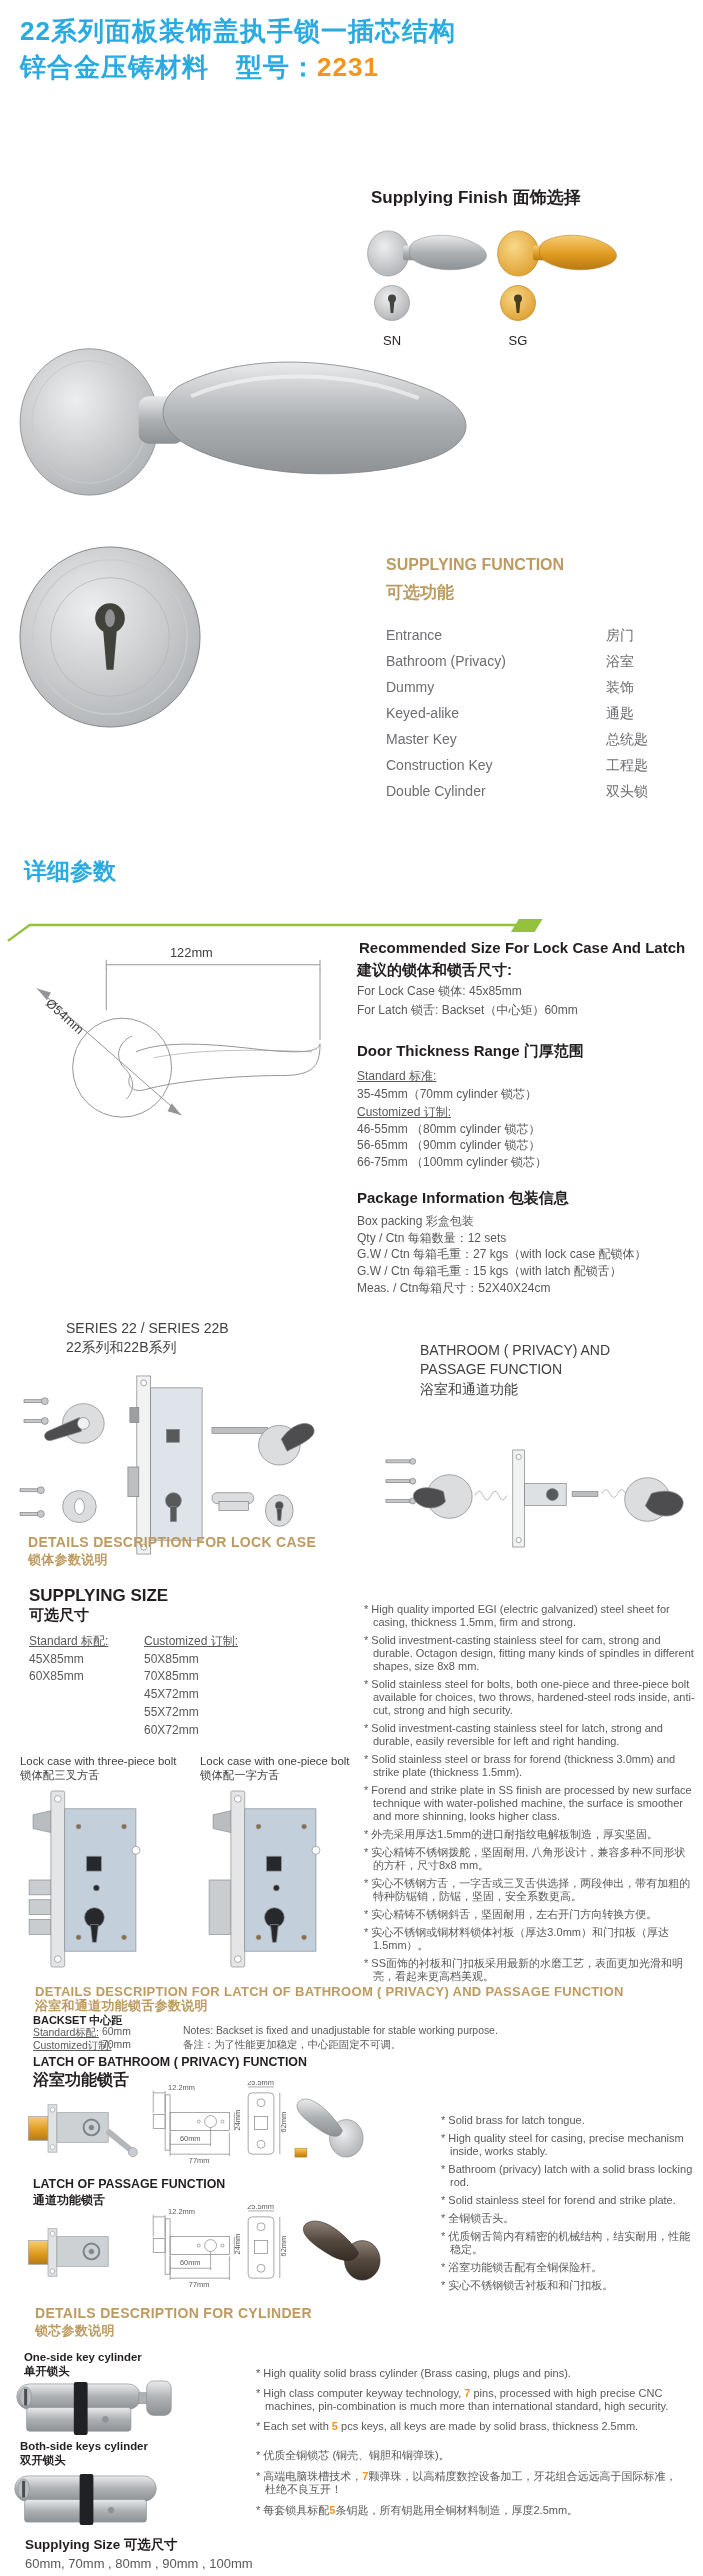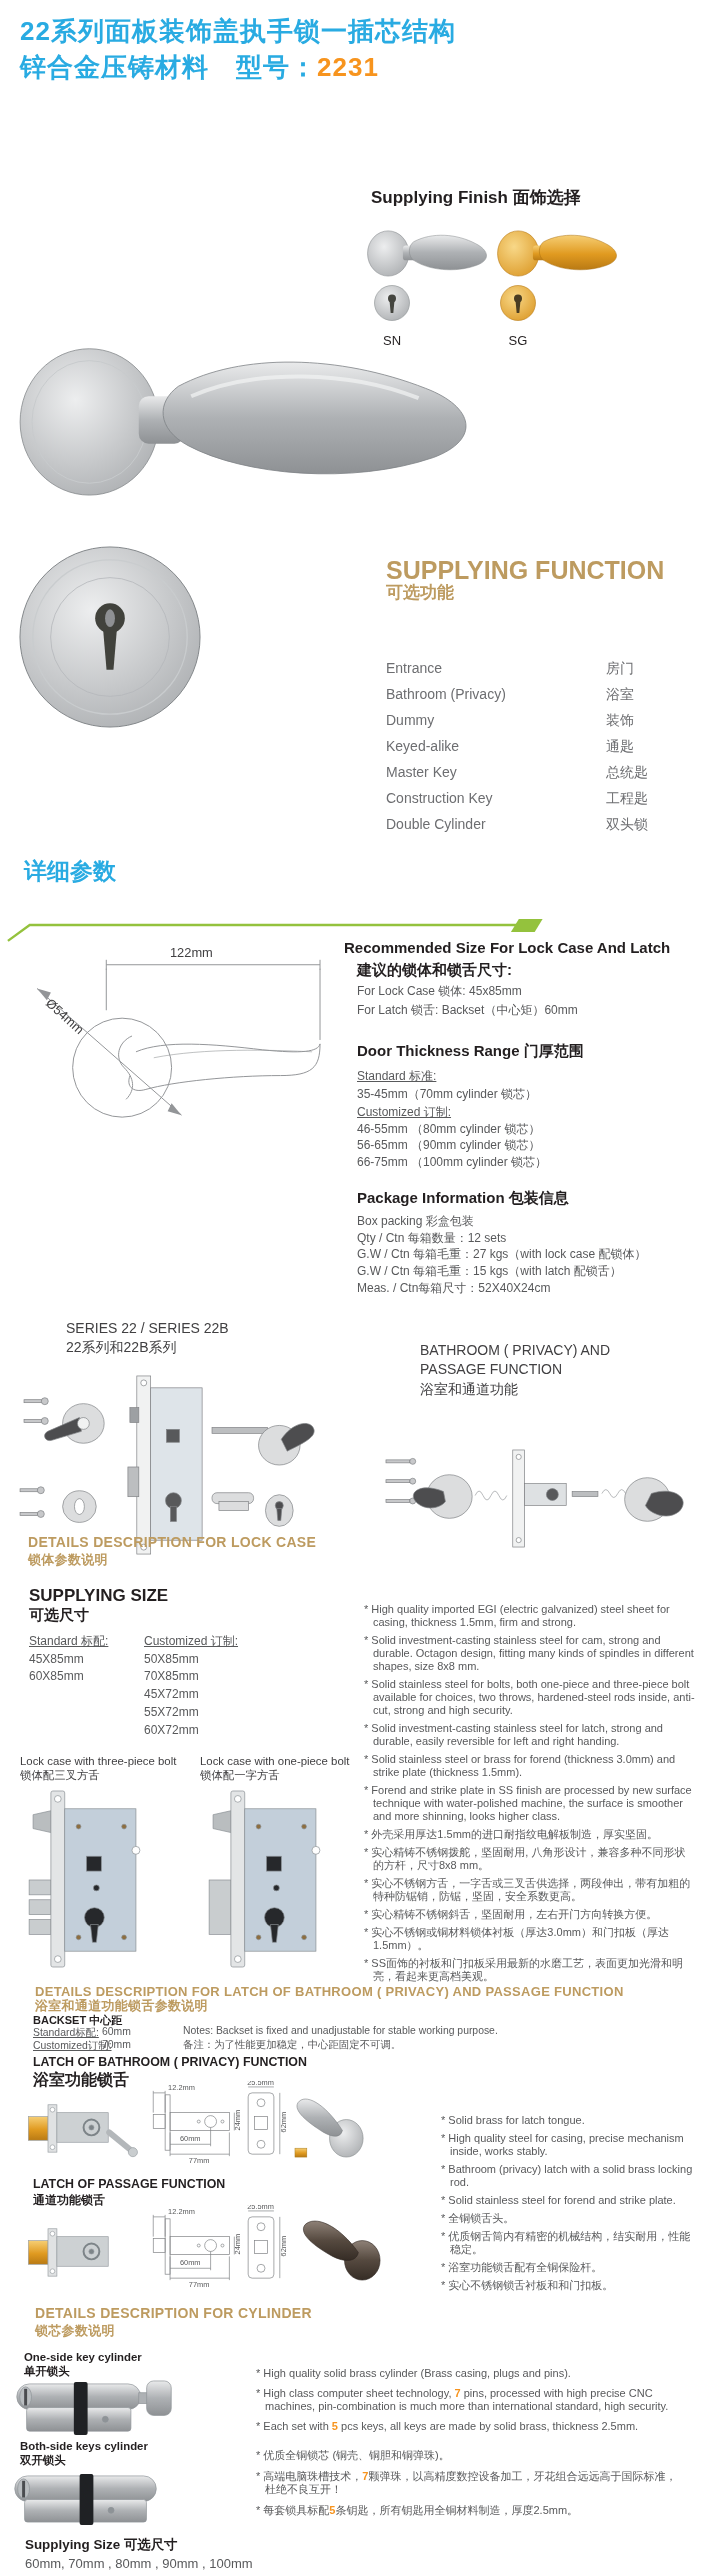--- a/index.html
+++ b/index.html
@@ -85,23 +85,23 @@
   <div class="abs blk" style="left:499px;top:333px;width:38px;text-align:center;font-size:13px;">SG</div>
 
   <svg class="abs" style="left:8px;top:327px;" width="485" height="176" viewBox="0 0 490 178">
     <ellipse cx="82" cy="96" rx="70" ry="74" fill="url(#nikr)" stroke="#85898C" stroke-width=".8"></ellipse>
     <ellipse cx="82" cy="96" rx="58" ry="62" fill="none" stroke="#C7CACC" stroke-width="1"></ellipse>
     <rect x="132" y="70" width="46" height="48" rx="10" fill="url(#nik)"></rect>
     <path d="M172 60 C235 26 335 28 422 62 C472 81 478 114 430 132 C348 160 238 150 182 120 C150 103 150 76 172 60 Z" fill="url(#nik)" stroke="#7E8285" stroke-width=".8"></path>
     <path d="M185 70 C250 42 345 44 415 72" fill="none" stroke="#F2F3F4" stroke-width="4" opacity=".7"></path>
   </svg>
 
-  <div class="abs b gold" style="left:386px;top:556px;font-size:25px;">SUPPLYING FUNCTION</div>
+  <div class="abs b gold" style="left:386px;top:556px;font-size:16px;">SUPPLYING FUNCTION</div>
   <div class="abs b gold" style="left:386px;top:581px;font-size:17px;">可选功能</div>
-  <div class="abs" style="left:386px;top:627px;width:297px;margin-top:33px;">
+  <div class="abs" style="left:386px;top:627px;width:297px;">
     <div class="fn-row"><span style="display:inline-block;width:220px;">Entrance</span><span>房门</span></div>
     <div class="fn-row"><span style="display:inline-block;width:220px;">Bathroom (Privacy)</span><span>浴室</span></div>
     <div class="fn-row"><span style="display:inline-block;width:220px;">Dummy</span><span>装饰</span></div>
     <div class="fn-row"><span style="display:inline-block;width:220px;">Keyed-alike</span><span>通匙</span></div>
     <div class="fn-row"><span style="display:inline-block;width:220px;">Master Key</span><span>总统匙</span></div>
     <div class="fn-row"><span style="display:inline-block;width:220px;">Construction Key</span><span>工程匙</span></div>
     <div class="fn-row"><span style="display:inline-block;width:220px;">Double Cylinder</span><span>双头锁</span></div>
   </div>
 
   <svg class="abs" style="left:16px;top:543px;" width="188" height="188" viewBox="0 0 190 190">
@@ -131,21 +131,21 @@
       <path d="M122 112 C150 100 200 104 250 110 C290 114 306 112 308 104 C308 128 300 136 268 136 C220 136 160 142 132 150 C118 154 112 146 116 136"></path>
       <path d="M140 118 C190 108 260 110 300 112" stroke-width=".6"></path>
       <line x1="22" y1="48" x2="168" y2="176"></line>
       <polygon points="158,164 168,176 154,172" fill="#939598" stroke="none"></polygon>
       <polygon points="32,60 22,48 36,52" fill="#939598" stroke="none"></polygon>
     </g>
     <text x="178" y="16" font-size="13" fill="#414042" text-anchor="middle">122mm</text>
     <text x="30" y="64" font-size="13" fill="#414042" transform="rotate(42 30 64)">Ø54mm</text>
   </svg>
 
-  <div class="abs sec-h" style="left:344px;top:939px;width:342px;">Recommended Size For Lock Case And Latch</div>
+  <div class="abs sec-h" style="left:359px;top:939px;width:342px;">Recommended Size For Lock Case And Latch</div>
   <div class="abs sec-h" style="left:357px;top:961px;">建议的锁体和锁舌尺寸:</div>
   <div class="abs body12" style="left:357px;top:983px;">For Lock Case 锁体: 45x85mm</div>
   <div class="abs body12" style="left:357px;top:1002px;">For Latch 锁舌: Backset（中心矩）60mm</div>
 
   <div class="abs sec-h" style="left:357px;top:1042px;">Door Thickness Range 门厚范围</div>
   <div class="abs body12 u" style="left:357px;top:1068px;">Standard 标准:</div>
   <div class="abs body12" style="left:357px;top:1086px;">35-45mm（70mm cylinder 锁芯）</div>
   <div class="abs body12 u" style="left:357px;top:1104px;">Customized 订制:</div>
   <div class="abs body12" style="left:357px;top:1121px;">46-55mm （80mm cylinder 锁芯）</div>
   <div class="abs body12" style="left:357px;top:1137px;">56-65mm （90mm cylinder 锁芯）</div>
@@ -467,21 +467,21 @@
       <rect x="9.5" y="10" width="3" height="17" fill="#4A4C4F" stroke="none"></rect>
       <circle cx="100" cy="40" r="3" fill="#8E9397"></circle>
     </g>
   </svg>
 
   <div class="abs b blk" style="left:25px;top:2536px;font-size:13.4px;">Supplying Size 可选尺寸</div>
   <div class="abs" style="left:25px;top:2556px;font-size:13px;color:#58595B;">60mm, 70mm , 80mm , 90mm , 100mm</div>
 
   <div class="abs bullets" style="left:256px;top:2367px;width:431px;">
     <div class="bullet" style="margin-bottom:7px;"><span>* High quality solid brass cylinder (Brass casing, plugs and pins).</span><span class="orange b"></span><span></span></div>
-    <div class="bullet" style="margin-bottom:7px;"><span>* High class computer sheet technology, </span><span class="orange b">7</span><span> pins, processed with high precise CNC machines, pin-combination is much more than international standard, high security.</span></div>
+    <div class="bullet" style="margin-bottom:7px;"><span>* High class computer keyway technology, </span><span class="orange b">7</span><span> pins, processed with high precise CNC machines, pin-combination is much more than international standard, high security.</span></div>
     <div class="bullet" style="margin-bottom:16px;"><span>* Each set with </span><span class="orange b">5</span><span> pcs keys, all keys are made by solid brass, thickness 2.5mm.</span></div>
     <div class="bullet" style="margin-bottom:8px;"><span>* 优质全铜锁芯 (铜壳、铜胆和铜弹珠)。</span><span class="orange b"></span><span></span></div>
     <div class="bullet" style="margin-bottom:8px;"><span>* 高端电脑珠槽技术，</span><span class="orange b">7</span><span>颗弹珠，以高精度数控设备加工，牙花组合远远高于国际标准，杜绝不良互开！</span></div>
     <div class="bullet"><span>* 每套锁具标配</span><span class="orange b">5</span><span>条钥匙，所有钥匙用全铜材料制造，厚度2.5mm。</span></div>
   </div>
 
 </div>
 
 
 </body></html>

